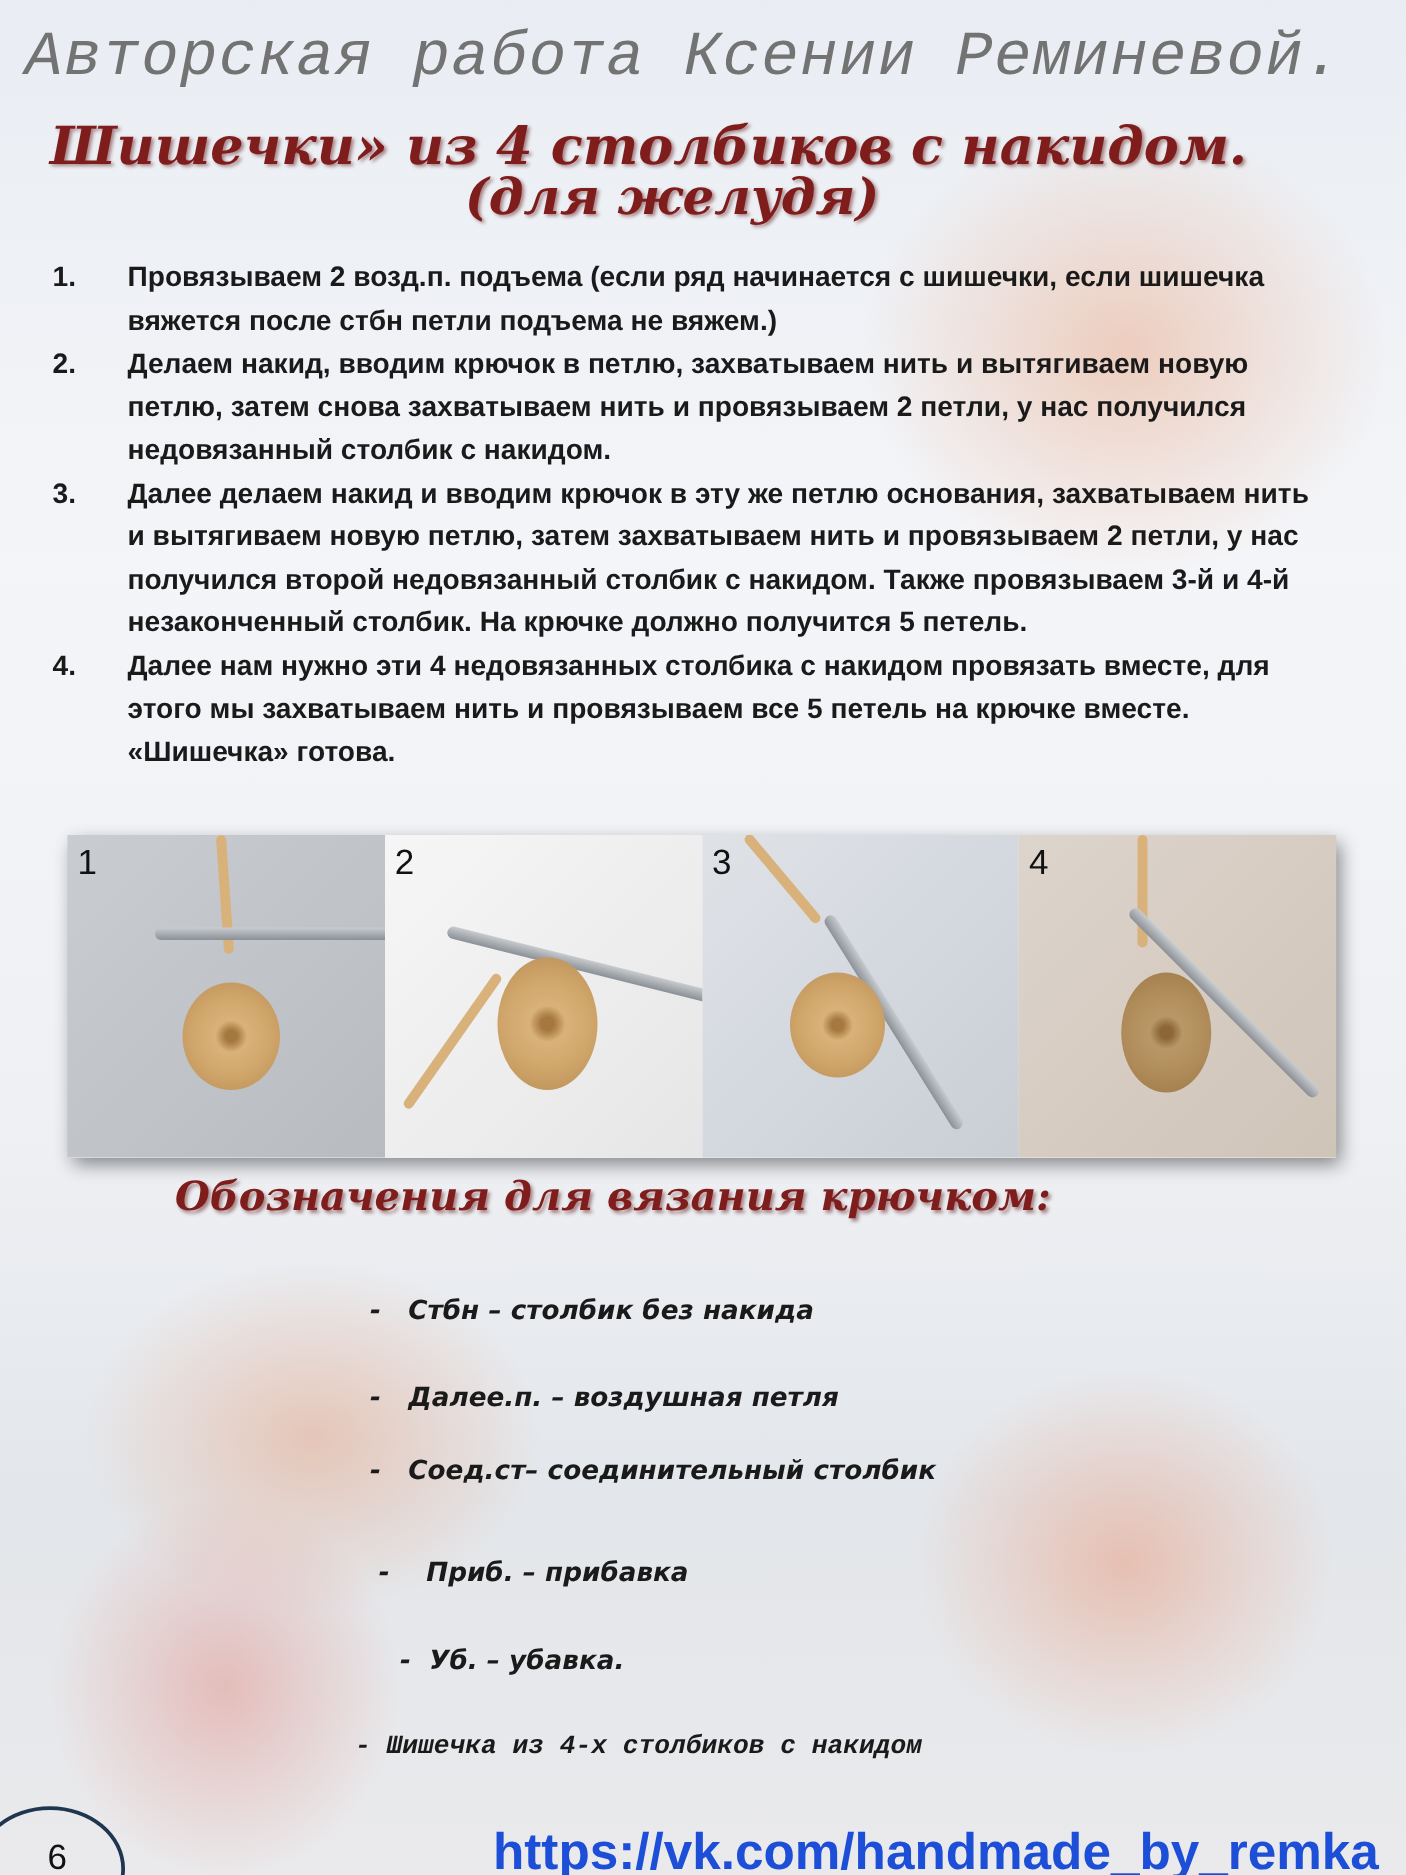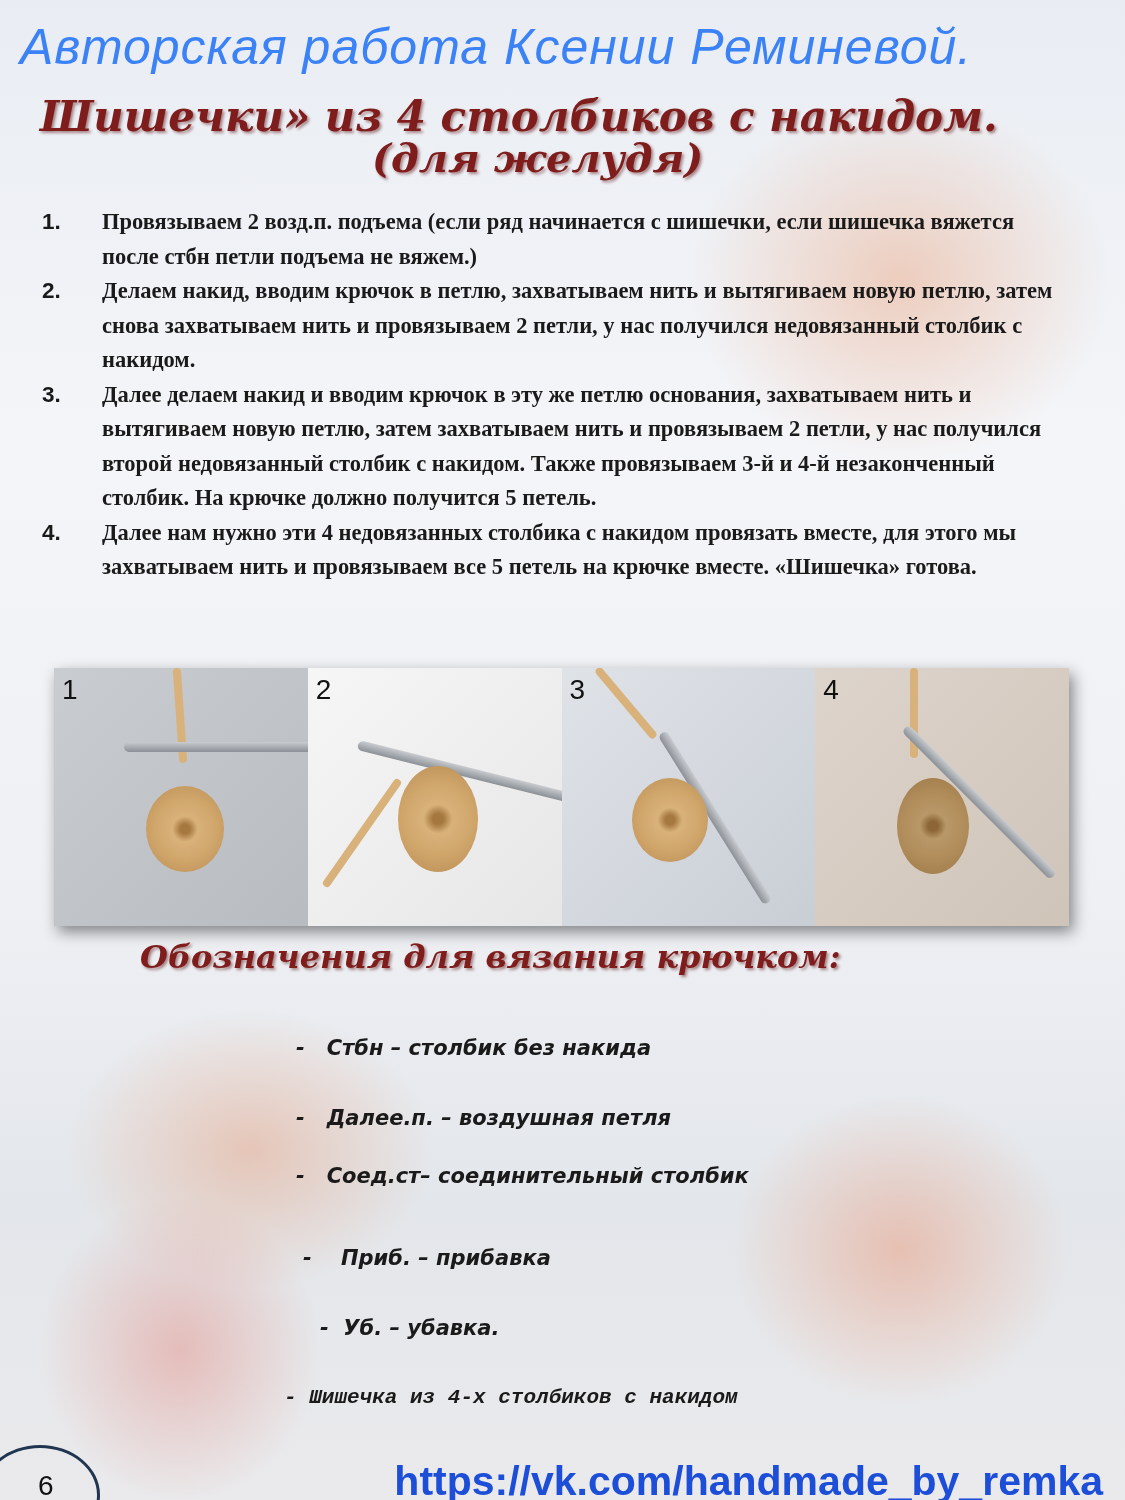--- a/index.html
+++ b/index.html
@@ -8,36 +8,36 @@
     font-family: "Liberation Sans", sans-serif;
     background:
       radial-gradient(ellipse 300px 260px at 900px 280px, rgba(230,120,60,0.30), transparent 70%),
       radial-gradient(ellipse 260px 200px at 250px 1150px, rgba(230,110,50,0.28), transparent 70%),
       radial-gradient(ellipse 240px 220px at 900px 1250px, rgba(235,110,60,0.32), transparent 70%),
       radial-gradient(ellipse 200px 220px at 180px 1350px, rgba(220,60,40,0.25), transparent 70%),
       linear-gradient(180deg, #e9edf3 0%, #f4f5f8 30%, #eef0f4 60%, #e3e6ea 80%, #eaeaec 100%);
   }
   .author {
     position: absolute; left: 20px; top: 18px; width: 1100px;
-    font-family: Liberation Sans, sans-serif; font-style: italic;
-    font-size: 50px; color: #3b82f6; letter-spacing: 1px; white-space: nowrap;
+    font-family: Liberation Mono, monospace; font-style: italic;
+    font-size: 50px; color: #737373; letter-spacing: 1px; white-space: nowrap;
   }
   .title1, .title2, .section-title {
     position: absolute; font-family: "DejaVu Serif", serif; font-style: italic; font-weight: bold;
     color: #7f1d1d; text-shadow: 2px 2px 3px rgba(80,0,0,0.45); white-space: nowrap;
   }
   .title1 { left: 40px; top: 92px; font-size: 42px; }
   .title2 { left: 372px; top: 134px; font-size: 40px; }
   .steps {
     position: absolute; left: 42px; top: 205px; width: 1020px; margin: 0; padding: 0; list-style: none;
     font-family: "Liberation Sans", sans-serif; font-weight: bold; font-size: 22.5px; line-height: 34.5px; color: #1a1a1a;
   }
   .steps li { display: flex; }
   .steps .num { width: 60px; flex: 0 0 60px; }
-  .steps .txt { flex: 1; font-family: Liberation Serif, serif; }
+  .steps .txt { flex: 1; }
   .photos {
     position: absolute; left: 54px; top: 668px; width: 1015px; height: 258px;
     display: flex; box-shadow: 4px 6px 14px rgba(0,0,0,0.45);
   }
   .photo { position: relative; flex: 1; overflow: hidden; }
   .photo .lbl { position: absolute; left: 8px; top: 6px; font-size: 28px; color: #111; font-family: "Liberation Sans", sans-serif; }
   .p1 { background: linear-gradient(135deg,#c9ccd0,#b8bcc0); }
   .p2 { background: linear-gradient(135deg,#f6f6f6,#e6e6e6); }
   .p3 { background: linear-gradient(135deg,#dfe3e8,#c9ced5); }
   .p4 { background: linear-gradient(135deg,#ddd4cc,#cfc4b8); }

